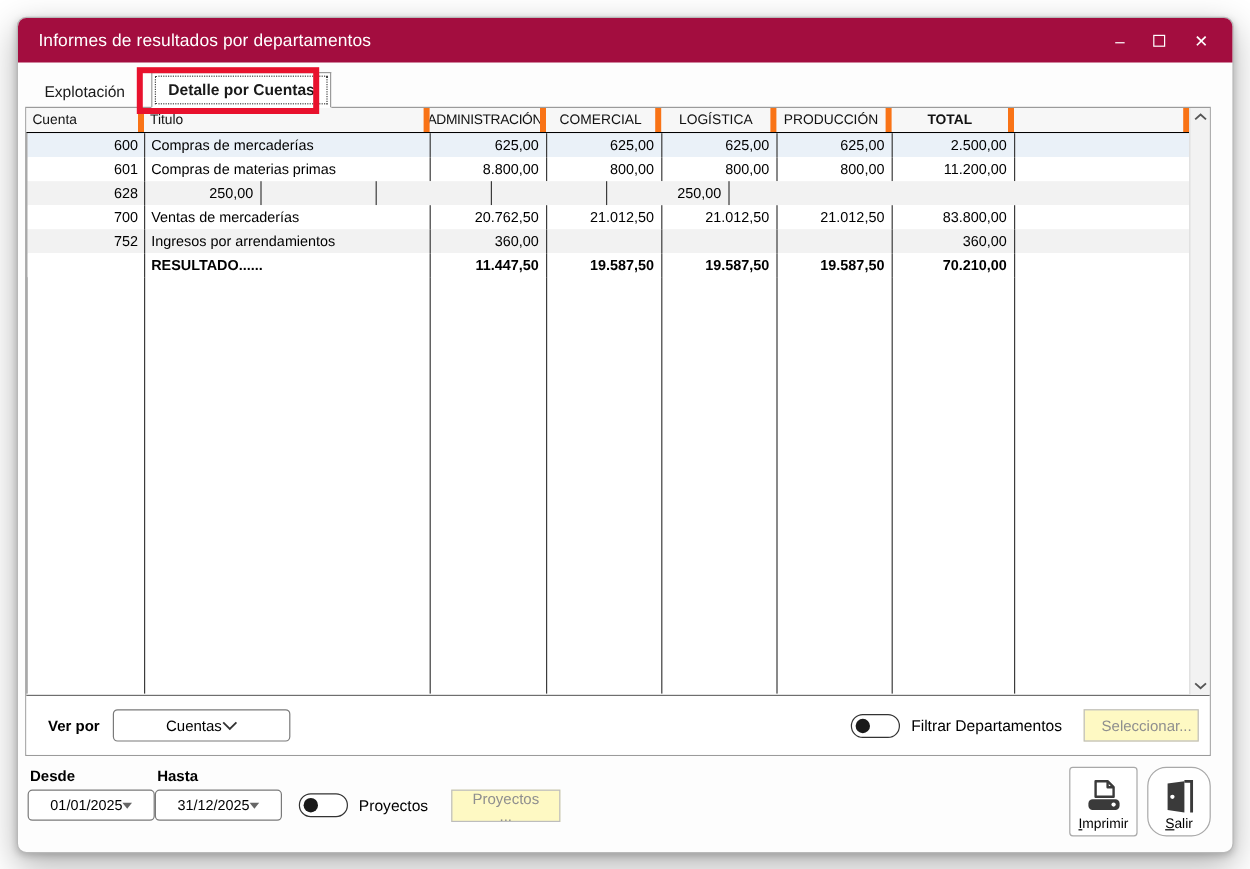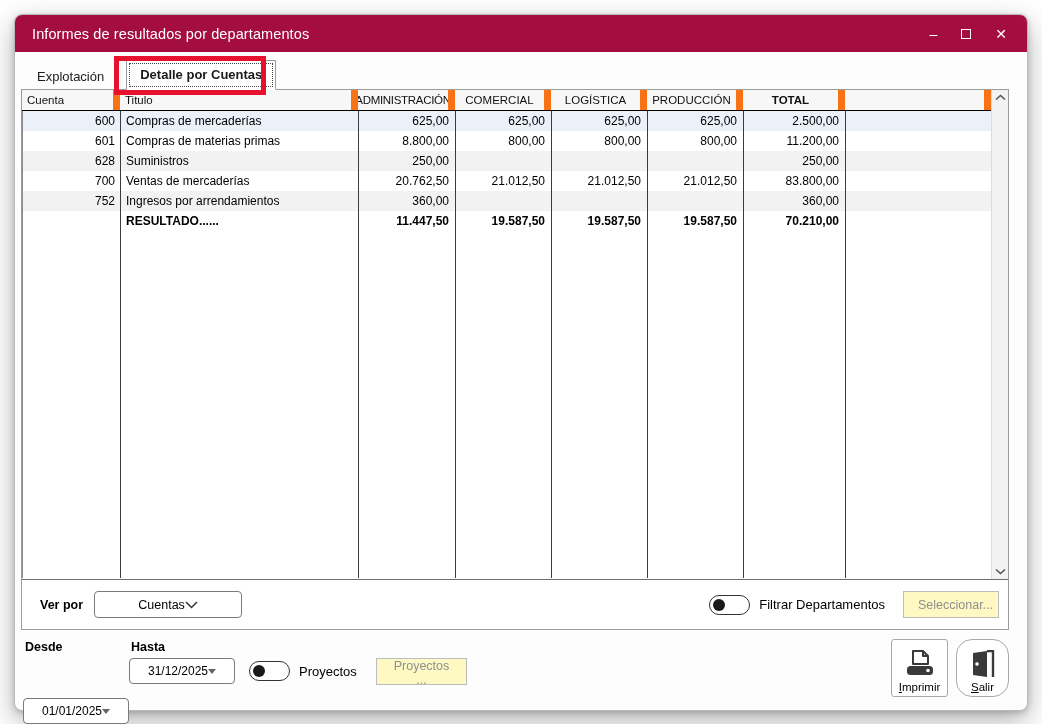--- a/index.html
+++ b/index.html
@@ -29,21 +29,21 @@
                 border:5px solid #E8112D; z-index:4; pointer-events:none; }
 
   
   .tabpage { position:absolute; left:6px; top:74px; width:988px; height:541px;
              background:#fff; border:1px solid #9b9b9b; z-index:2; }
 
   
   .table-area { position:relative; height:490px; padding-right:17px; border-bottom:1px solid #6e6e6e; }
   .thead { display:flex; height:21px; background:#f7f7f7; border-bottom:1.5px solid #000;
            font-size:11.5px; color:#111; align-items:center; }
-  .thead .hc { height:100%; display:flex; align-items:center; border-right:7px solid #f97316; }
+  .thead .hc { height:100%; display:flex; align-items:center; border-right:5px solid #f97316; }
   .tbody-wrap { display:flex; flex-direction:column; height:467px; border-left:1px solid #8a8a8a; }
   .trow { display:flex; height:20px; font-size:12px; color:#000; align-items:center; background:#fff; }
   .trow:nth-child(odd) { background:#f2f2f2; }
   .trow.selected { background:#eaf1f8; }
   .trow.bold { font-weight:bold; }
   .cell { height:100%; display:flex; align-items:center; border-right:1px solid #3c3c3c; }
   .c0 { width:98px;  justify-content:flex-end; padding-right:5px; }
   .c1 { width:238px; justify-content:flex-start; padding-left:5px; }
   .c2 { width:97px;  justify-content:flex-end; padding-right:6px; }
   .c3,.c4,.c5 { width:96px; justify-content:flex-end; padding-right:6px; }
@@ -84,21 +84,21 @@
   .btn-disabled { background:#fef9c3; border:1px solid #bdbdbd; color:#8f8f8f; font-size:12.5px;
                   height:27px; padding:0 14px; font-family:"Liberation Sans", sans-serif; }
   .btn-select { margin-left:18px; width:96px; }
 
   
   .footer { position:absolute; left:0; top:615px; right:0; bottom:0; }
   .f-label { position:absolute; font-size:12.5px; font-weight:bold; color:#000; }
   .lbl-desde { left:10px; top:10px; }
   .lbl-hasta { left:116px; top:10px; }
   .combo-date { position:absolute; width:106px; height:26px; top:28px; font-size:12px; }
-  .combo-desde { left:8px;margin-top:40px; }
+  .combo-desde { left:8px; }
   .combo-hasta { left:114px; }
   .tri { width:0; height:0; border-left:4.5px solid transparent; border-right:4.5px solid transparent;
          border-top:5px solid #666; }
   .toggle-proy { position:absolute; left:234px; top:31px; }
   .lbl-proy { position:absolute; left:284px; top:34px; font-size:13px; }
   .btn-proy { position:absolute; left:361px; top:28px; width:91px; }
 
   .action-btn { position:absolute; top:9px; height:58px; background:#fff; border:1px solid #a9a9a9;
                 border-radius:3px; display:flex; flex-direction:column; align-items:center;
                 justify-content:flex-end; padding-bottom:3px; gap:1px; cursor:pointer;
@@ -160,21 +160,20 @@
             <div class="cell c1">Compras de materias primas</div>
             <div class="cell c2">8.800,00</div>
             <div class="cell c3">800,00</div>
             <div class="cell c4">800,00</div>
             <div class="cell c5">800,00</div>
             <div class="cell c6">11.200,00</div>
             <div class="cell c7"></div>
           </div>
           <div class="trow">
             <div class="cell c0">628</div>
-            <div class="cell c1">Suministros</div>
             <div class="cell c2">250,00</div>
             <div class="cell c3"></div>
             <div class="cell c4"></div>
             <div class="cell c5"></div>
             <div class="cell c6">250,00</div>
             <div class="cell c7"></div>
           </div>
           <div class="trow">
             <div class="cell c0">700</div>
             <div class="cell c1">Ventas de mercaderías</div>

